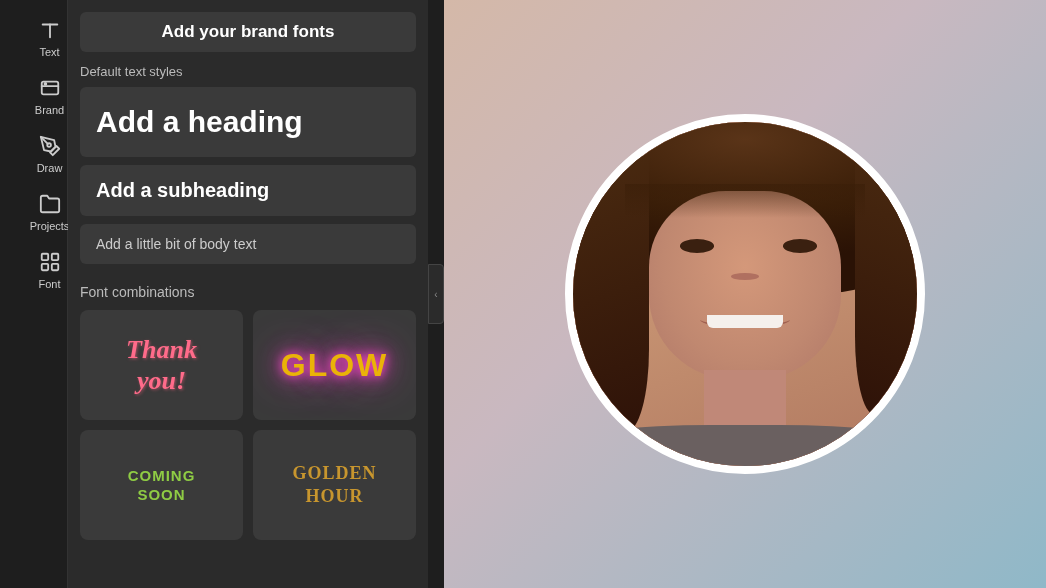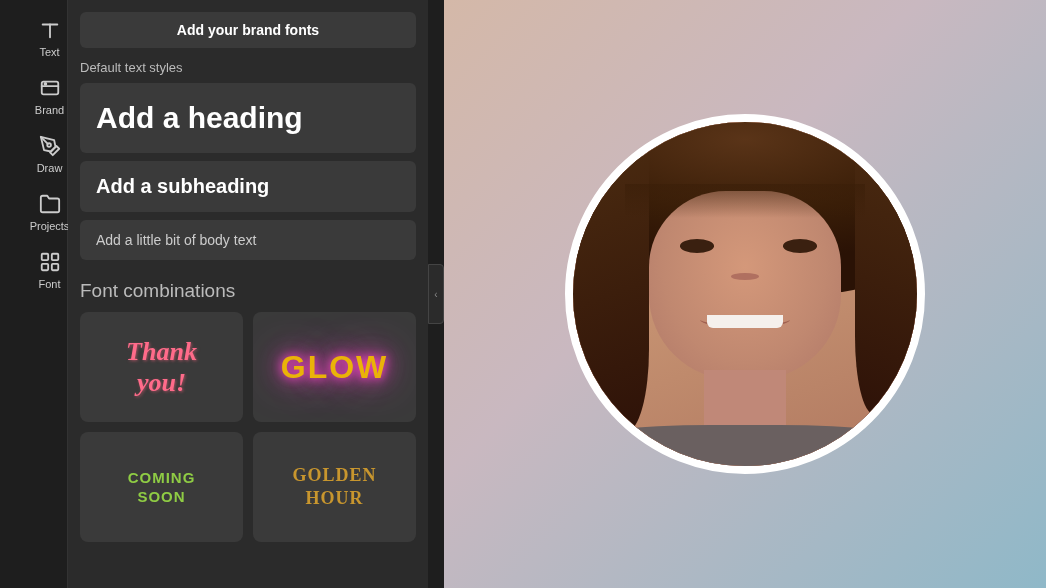--- a/index.html
+++ b/index.html
@@ -64,21 +64,21 @@
     .panel::-webkit-scrollbar { width: 6px; }
     .panel::-webkit-scrollbar-thumb { background: #555; border-radius: 3px; }
 
     .add-brand-btn {
       width: 100%;
       background: #3a3a3a;
       color: #fff;
       border: none;
       border-radius: 6px;
       padding: 10px 0;
-      font-size: 14px;
+      font-size: 17px;
       font-weight: 600;
       cursor: pointer;
     }
 
     .section-title {
       font-size: 13px;
       color: #bbb;
       margin-bottom: 8px;
     }
 
@@ -114,21 +114,21 @@
       padding: 12px 16px;
       cursor: pointer;
       margin-bottom: 8px;
     }
     .text-style-body p {
       font-size: 14px;
       color: #ccc;
     }
 
     .font-combinations-title {
-      font-size: 19px;
+      font-size: 14px;
       color: #bbb;
       margin-bottom: 10px;
     }
 
     .font-combo-grid {
       display: grid;
       grid-template-columns: 1fr 1fr;
       gap: 10px;
     }
 

